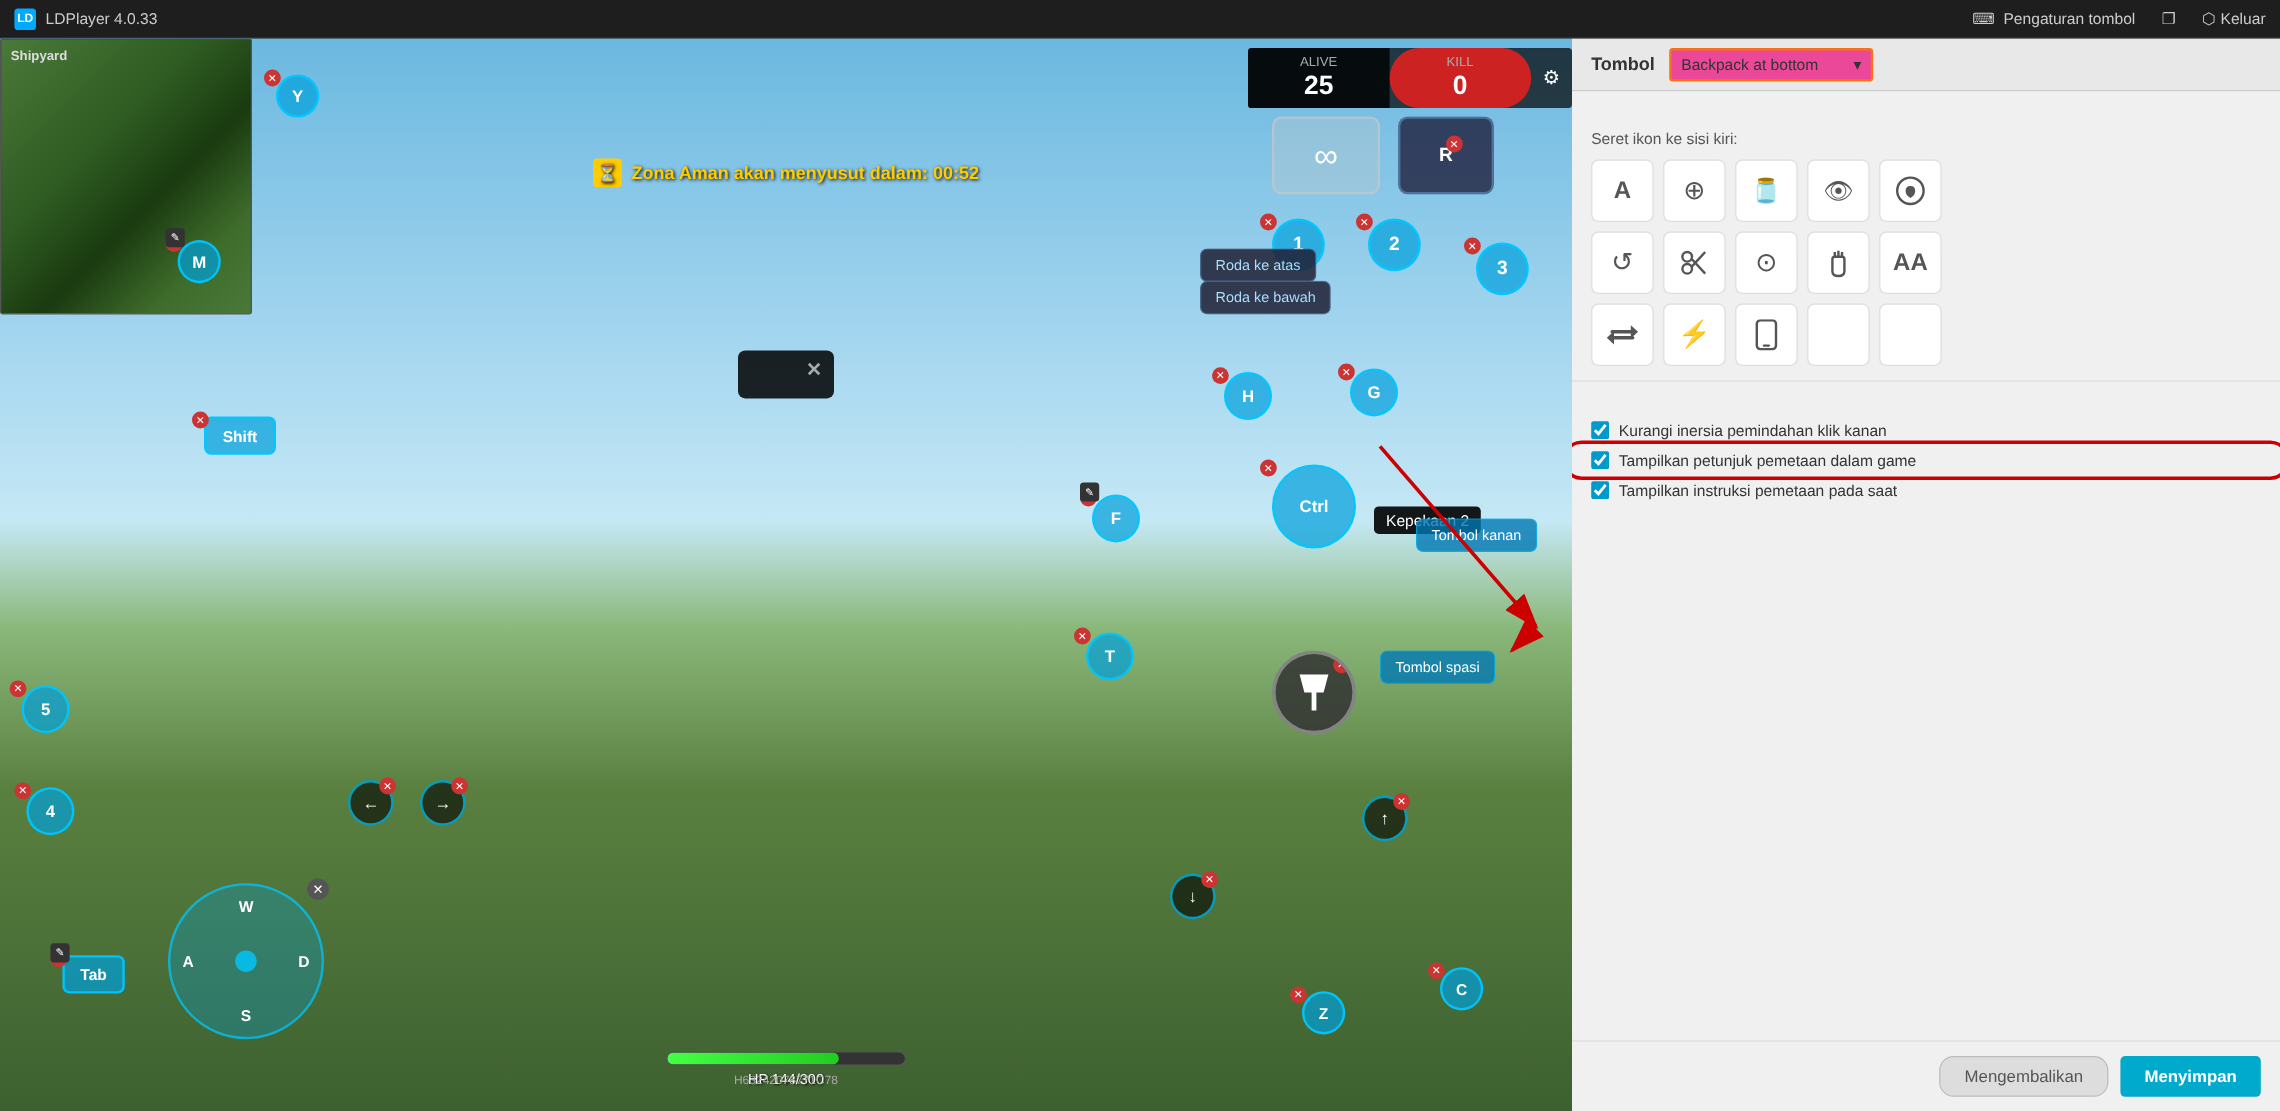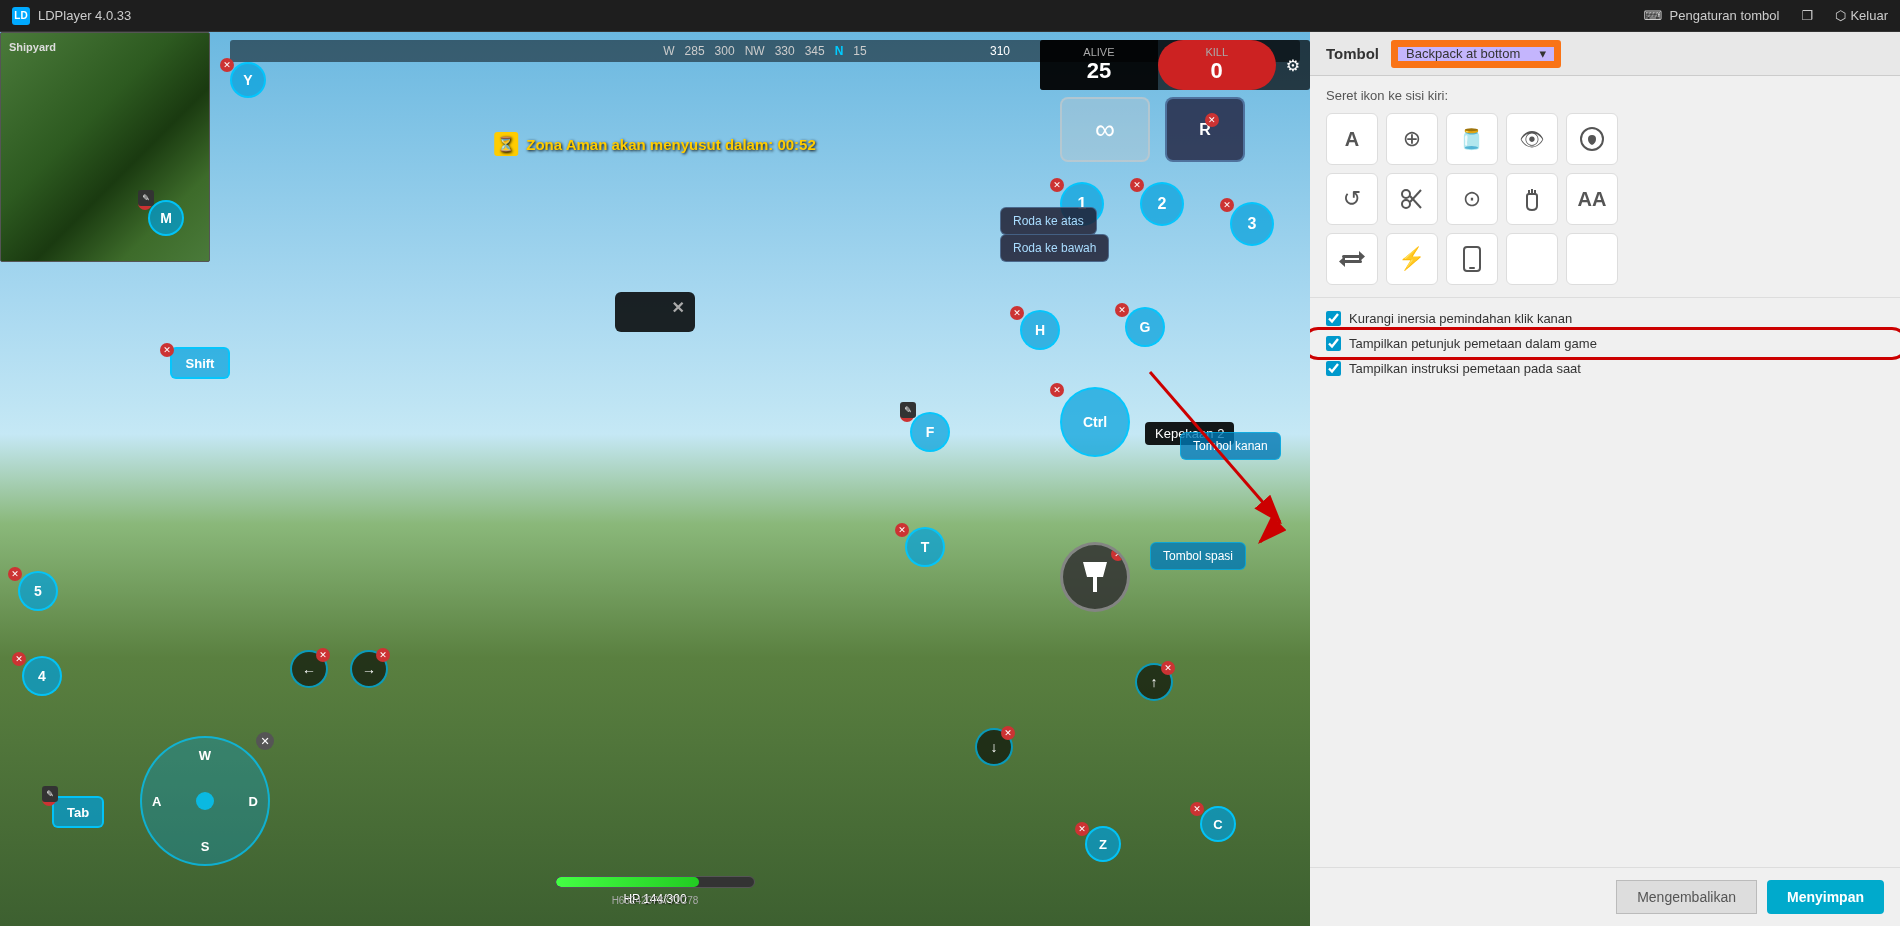--- a/index.html
+++ b/index.html
@@ -351,44 +351,45 @@
     }
 
     
     #right-panel {
       width: 590px;
       height: 894px;
       background: #f0f0f0;
       display: flex;
       flex-direction: column;
       overflow: hidden;
+      gap: 20px;
     }
 
     .panel-header {
       height: 44px;
       background: #e8e8e8;
       border-bottom: 1px solid #ccc;
       display: flex;
       align-items: center;
       padding: 0 16px;
       gap: 12px;
       flex-shrink: 0;
     }
     .panel-title {
       font-size: 15px;
       font-weight: 600;
       color: #333;
     }
     .panel-dropdown {
       height: 28px;
-      border: 7px solid #f97316;
+      border: 2px solid #f97316;
       border-radius: 3px;
       padding: 0 8px;
       font-size: 13px;
-      background: #c4b5fd;
+      background: #ec4899;
       color: #333;
       cursor: pointer;
       display: flex;
       align-items: center;
       gap: 4px;
       min-width: 170px;
       justify-content: space-between;
     }
 
     .panel-section {
@@ -443,21 +444,21 @@
       gap: 10px;
       padding: 12px 16px;
       margin-top: auto;
       border-top: 1px solid #ddd;
       background: #f0f0f0;
     }
     .btn-reset {
       padding: 8px 20px;
       background: #ddd;
       border: 1px solid #bbb;
-      border-radius: 0;
+      border-radius: 12px;
       font-size: 14px;
       color: #555;
       cursor: pointer;
     }
     .btn-save {
       padding: 8px 20px;
       background: #00aacc;
       border: none;
       border-radius: 4px;
       font-size: 14px;
@@ -528,24 +529,20 @@
 
   <div id="game-area">
     <div class="sky-bg"></div>
 
     <div class="hud-minimap">
       <div class="minimap-inner">
         <span class="minimap-label">Shipyard</span>
       </div>
     </div>
 
-    <div class="compass-bar">
-      <span style="color:#ccc; font-size:12px;">W &nbsp; 285 &nbsp; 300 &nbsp; NW &nbsp; 330 &nbsp; 345 &nbsp; <span class="compass-highlight">N</span> &nbsp; 15</span>
-      <span style="position:absolute; right:290px; color:white; font-size:12px;">310</span>
-    </div>
 
     <div class="hud-stats">
       <div class="stat-box alive">
         <div class="stat-label">ALIVE</div>
         <div class="stat-value">25</div>
       </div>
       <div class="stat-box kill">
         <div class="stat-label">KILL</div>
         <div class="stat-value">0</div>
       </div>

